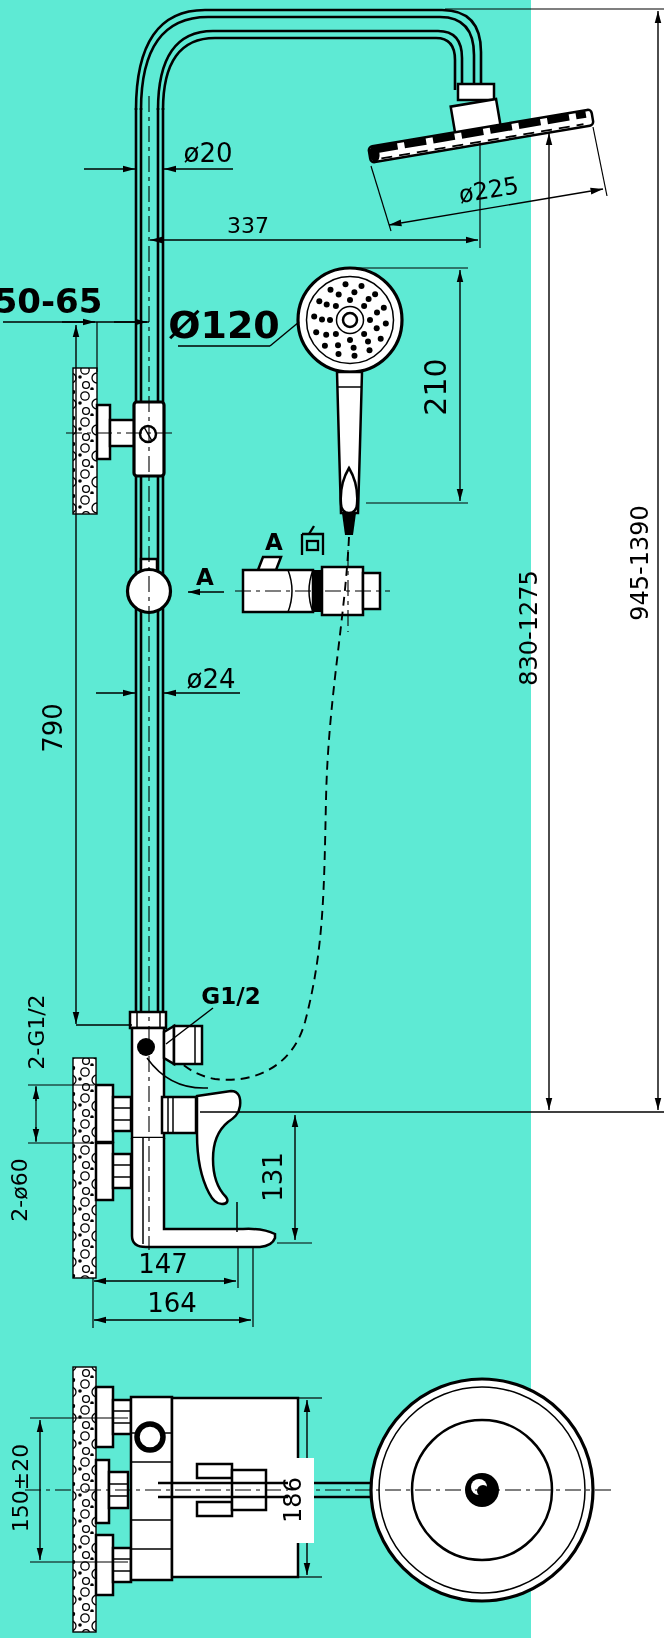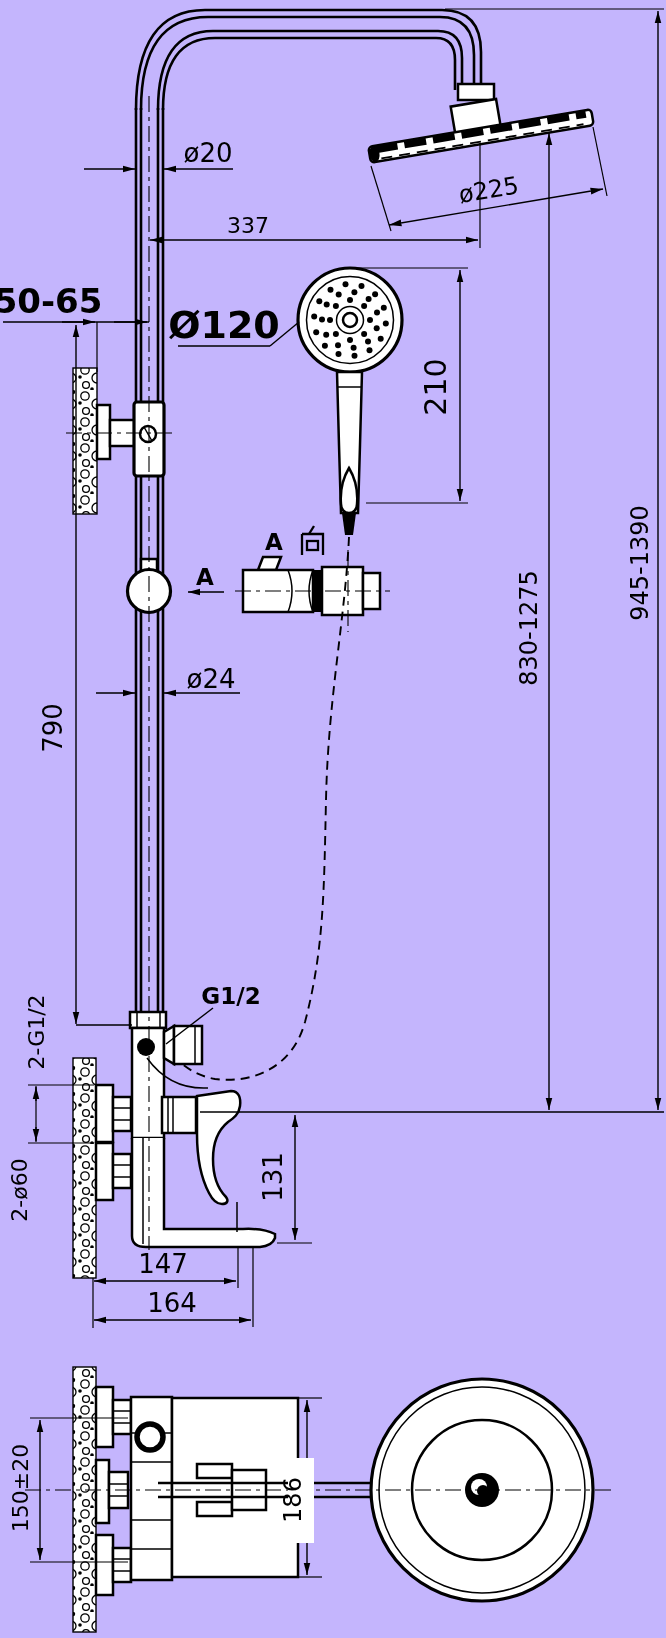--- a/index.html
+++ b/index.html
@@ -1,16 +1,16 @@
 <!DOCTYPE html>
 <html><head>
 <meta charset="utf-8">
 <style>
   html,body{margin:0;padding:0;background:#ffffff;}
-  .stage{width:666px;height:1638px;position:relative;background:#c4b5fd;}
+  .stage{width:531px;height:1638px;position:relative;background:#5eead4;}
   svg{display:block;}
   .part{fill:#ffffff;stroke:#000;stroke-width:2.5;}
   .partthick{fill:#ffffff;stroke:#000;stroke-width:3.2;}
   .tube{fill:none;stroke:#000;stroke-width:2.6;}
   .thin{fill:none;stroke:#000;stroke-width:1.5;}
   .dim{fill:none;stroke:#000;stroke-width:1.4;}
   .ext{fill:none;stroke:#000;stroke-width:1.2;}
   .cl{fill:none;stroke:#000;stroke-width:1.1;stroke-dasharray:16 5 4 5;}
   .hose{fill:none;stroke:#000;stroke-width:1.9;stroke-dasharray:9 6;}
   .hatch{stroke:#000;stroke-width:1.4;}

